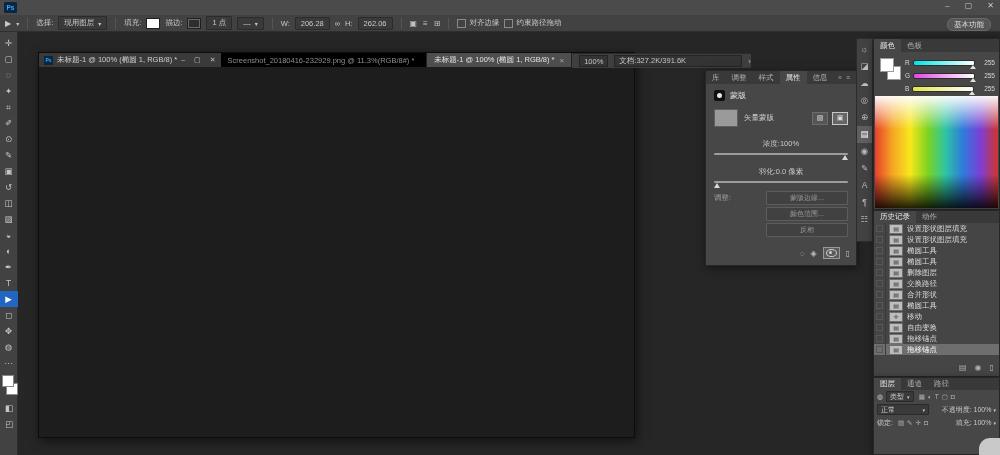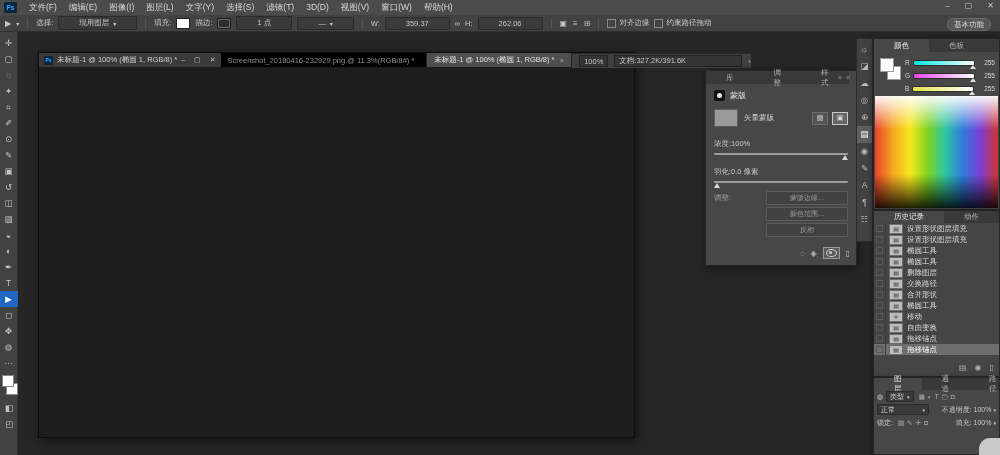--- a/index.html
+++ b/index.html
@@ -10,21 +10,21 @@
 
   
   .menubar{left:0;top:0;width:1000px;height:15px;background:#4b4b4b;display:flex;align-items:center;gap:12px;padding-left:4px;box-sizing:border-box;font-size:8.5px;color:#d6d6d6}
   .ps-logo{width:13px;height:11px;background:#0b2740;color:#31a8ff;font-size:6.5px;font-weight:bold;display:flex;align-items:center;justify-content:center;border-radius:1px}
   .menu{display:flex;gap:12px}
   .menu-item{white-space:nowrap;cursor:default}
   .win-controls{position:absolute;right:6px;top:1px;display:flex;gap:15px;font-size:8px;color:#c9c9c9}
 
   .optionsbar{left:0;top:15px;width:1000px;height:17px;background:#424242;border-bottom:1px solid #2e2e2e;display:flex;align-items:center;gap:5px;padding-left:5px;box-sizing:border-box;font-size:7.5px;color:#c9c9c9}
   .opt-sep{width:1px;height:11px;background:#555;margin:0 3px}
-  .opt-field{background:#3a3a3a;border:1px solid #2b2b2b;border-radius:1px;padding:1px 20px;display:flex;align-items:center;gap:4px;white-space:nowrap}
+  .opt-field{background:#3a3a3a;border:1px solid #2b2b2b;border-radius:1px;padding:1px 5px;display:flex;align-items:center;gap:4px;white-space:nowrap}
   .swatch{width:12px;height:9px;border:1px solid #1f1f1f}
   .swatch.fill{background:#fff}
   .swatch.stroke{background:#2d2d2d;box-shadow:inset 0 0 0 1px #6a6a6a}
   .checkbox{width:7px;height:7px;border:1px solid #8a8a8a;background:transparent;display:inline-block}
   .opt-check{display:flex;align-items:center;gap:3px;white-space:nowrap}
   .opt-icons{display:flex;gap:6px;font-size:8px;color:#c2c2c2}
   .workspace-btn{position:absolute;right:9px;top:18px;height:11px;padding:0 6px;background:#565656;border:1px solid #6a6a6a;border-radius:6px;font-size:7.5px;display:flex;align-items:center;color:#ddd}
 
   
   .toolbar{left:0;top:32px;width:18px;height:423px;background:#424242;border-right:1px solid #2d2d2d;box-sizing:border-box}
@@ -51,36 +51,36 @@
   .cv-line-b1{position:absolute;left:5px;right:5px;bottom:11px;height:1px;background:#4e7fc4}
   .cv-line-b2{position:absolute;left:5px;right:5px;bottom:5px;height:1px;background:#8ab2ec}
   .overlay-svg{position:absolute;left:139px;top:72px;width:176px;height:162px}
   .statusbar{height:14px;background:#3f3f3f;border-top:1px solid #2a2a2a;display:flex;align-items:center;gap:6px;padding-left:7px;font-size:7.5px;color:#c4c4c4;flex:0 0 auto}
   .status-field{background:#343434;border:1px solid #242424;padding:0 4px;height:10px;display:flex;align-items:center}
   .doc-info{width:118px}
 
   
   .panel{background:#474747;border:1px solid #262626;box-shadow:1px 2px 8px rgba(0,0,0,.5);box-sizing:border-box}
   .panel-header{background:#393939;display:flex;align-items:stretch;font-size:7.5px;color:#b2b2b2}
-  .panel-tab{padding:0 20px;display:flex;align-items:center}
+  .panel-tab{padding:0 6px;display:flex;align-items:center}
   .panel-tab.active{background:#474747;color:#e8e8e8}
   .panel-header-icons{margin-left:auto;display:flex;align-items:center;gap:4px;padding-right:4px;font-size:7px;color:#9d9d9d}
 
   
   .props{left:705px;top:70px;width:152px;height:196px;position:absolute}
   .props .panel-header{height:13px}
   .props-row1{position:absolute;left:8px;top:19px;display:flex;align-items:center;gap:5px;font-size:8px;color:#e0e0e0}
   .mask-badge{width:11px;height:11px;background:#101010;border-radius:2px;position:relative}
   .mask-badge::after{content:"";position:absolute;left:3px;top:3px;width:5px;height:5px;border-radius:50%;background:#e8e8e8}
   .props-row2{position:absolute;left:8px;top:38px;right:8px;display:flex;align-items:center;gap:6px;font-size:7.5px;color:#cfcfcf}
   .mask-thumb{width:22px;height:16px;background:#9a9a9a;border:1px solid #5e5e5e}
   .props-row2 .right-icons{margin-left:auto;display:flex;gap:4px}
   .mini-btn{width:14px;height:11px;display:flex;align-items:center;justify-content:center;font-size:7px;background:#555;border:1px solid #6c6c6c;color:#ddd}
   .mini-btn.lit{background:#666;border-color:#c7c7c7}
-  .slider-label-row{position:absolute;left:8px;right:8px;display:flex;justify-content:flex-start;font-size:7.5px;color:#c9c9c9}
+  .slider-label-row{position:absolute;left:8px;right:8px;display:flex;justify-content:center;font-size:7.5px;color:#c9c9c9}
   .slider-track{position:absolute;left:8px;right:8px;height:2px;background:#9d9d9d;border-radius:1px}
   .slider-handle{position:absolute;width:0;height:0;border-left:3px solid transparent;border-right:3px solid transparent;border-bottom:5px solid #d8d8d8}
   .refine-label{position:absolute;left:8px;top:122px;font-size:7.5px;color:#9f9f9f}
   .props-btn{position:absolute;right:8px;width:80px;height:12px;background:#414141;border:1px solid #5d5d5d;border-radius:1px;font-size:7px;color:#979797;display:flex;align-items:center;justify-content:center}
   .props-footer{position:absolute;right:6px;top:176px;display:flex;align-items:center;gap:6px;font-size:8px;color:#bdbdbd}
   .eye{width:9px;height:6px;border:1px solid #cfcfcf;border-radius:50%;position:relative;display:inline-block}
   .eye::after{content:"";position:absolute;left:2.5px;top:1px;width:3px;height:3px;border-radius:50%;background:#cfcfcf}
   .icon-box{border:1px solid #999;background:#5c5c5c;padding:1px 2px;display:flex;align-items:center}
 
   
@@ -127,34 +127,20 @@
   .layer-thumb{width:20px;height:14px;border:1px solid #777;background:conic-gradient(#efefef 25%,#b9b9b9 0 50%,#efefef 0 75%,#b9b9b9 0) 0 0/7px 7px;position:relative;flex:0 0 auto}
   .layer-thumb::after{content:"";position:absolute;left:7px;top:4px;width:9px;height:4px;background:#fff;border:1px solid #666;border-radius:50%;transform:rotate(40deg)}
 
   .os-corner{left:979px;top:438px;width:21px;height:17px;background:#c9c9c9;border-top-left-radius:11px;position:absolute}
 </style>
 </head>
 <body>
 
 <div class="abs menubar">
   <div class="ps-logo">Ps</div>
-  <div class="menu">
-
-  <span class="menu-item">文件(F)</span>
-      <span class="menu-item">编辑(E)</span>
-      <span class="menu-item">图像(I)</span>
-      <span class="menu-item">图层(L)</span>
-      <span class="menu-item">文字(Y)</span>
-      <span class="menu-item">选择(S)</span>
-      <span class="menu-item">滤镜(T)</span>
-      <span class="menu-item">3D(D)</span>
-      <span class="menu-item">视图(V)</span>
-      <span class="menu-item">窗口(W)</span>
-      <span class="menu-item">帮助(H)</span>
-    </div>
   <div class="win-controls">
     <span>–</span>
     <span>▢</span>
     <span>✕</span>
   </div>
 </div>
 
 <div class="abs optionsbar">
   <span style="font-size:8px">▶</span>
   <span style="font-size:6px">▾</span>
@@ -172,21 +158,21 @@
   <div class="opt-field">
     <span>1 点</span>
   </div>
   <div class="opt-field">
     <span>—</span>
     <span style="font-size:6px">▾</span>
   </div>
   <div class="opt-sep"></div>
   <span>W:</span>
   <div class="opt-field">
-      <span>359.37</span>
+      <span>206.28</span>
     </div>
   <span>∞</span>
   <span>H:</span>
   <div class="opt-field">
       <span>262.06</span>
     </div>
   <div class="opt-sep"></div>
   <div class="opt-icons">
 
   <span>▣</span>

